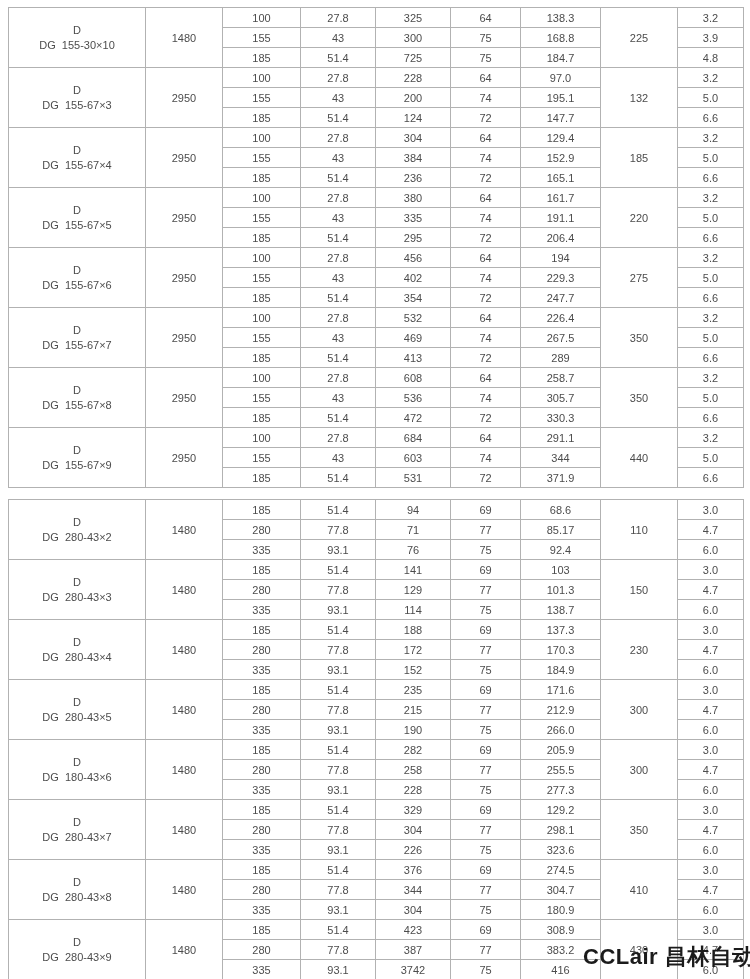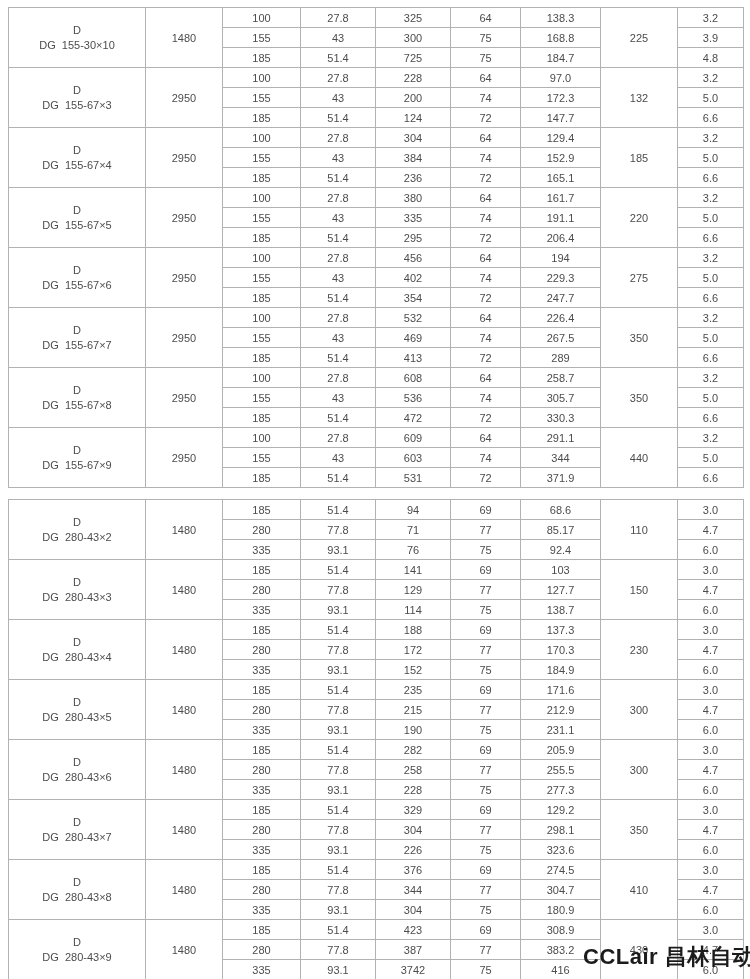--- a/index.html
+++ b/index.html
@@ -94,21 +94,21 @@
           <td>64</td>
           <td>97.0</td>
           <td rowspan="3">132</td>
           <td>3.2</td>
         </tr>
         <tr>
           <td>155</td>
           <td>43</td>
           <td>200</td>
           <td>74</td>
-          <td>172.3</td>
+          <td>195.1</td>
           <td>5.0</td>
         </tr>
         <tr>
           <td>185</td>
           <td>51.4</td>
           <td>124</td>
           <td>72</td>
           <td>147.7</td>
           <td>6.6</td>
         </tr>
@@ -263,21 +263,21 @@
           <td>6.6</td>
         </tr>
         <tr>
           <td rowspan="3">
             <div class="model-line">D</div>
             <div class="model-line">DG  155-67×9</div>
           </td>
           <td rowspan="3">2950</td>
           <td>100</td>
           <td>27.8</td>
-          <td>609</td>
+          <td>684</td>
           <td>64</td>
           <td>291.1</td>
           <td rowspan="3">440</td>
           <td>3.2</td>
         </tr>
         <tr>
           <td>155</td>
           <td>43</td>
           <td>603</td>
           <td>74</td>
@@ -350,21 +350,21 @@
           <td>69</td>
           <td>103</td>
           <td rowspan="3">150</td>
           <td>3.0</td>
         </tr>
         <tr>
           <td>280</td>
           <td>77.8</td>
           <td>129</td>
           <td>77</td>
-          <td>127.7</td>
+          <td>101.3</td>
           <td>4.7</td>
         </tr>
         <tr>
           <td>335</td>
           <td>93.1</td>
           <td>114</td>
           <td>75</td>
           <td>138.7</td>
           <td>6.0</td>
         </tr>
@@ -418,27 +418,27 @@
           <td>215</td>
           <td>77</td>
           <td>212.9</td>
           <td>4.7</td>
         </tr>
         <tr>
           <td>335</td>
           <td>93.1</td>
           <td>190</td>
           <td>75</td>
-          <td>231.1</td>
-          <td>6.0</td>
-        </tr>
-        <tr>
-          <td rowspan="3">
-            <div class="model-line">D</div>
-            <div class="model-line">DG  280-43×6</div>
+          <td>266.0</td>
+          <td>6.0</td>
+        </tr>
+        <tr>
+          <td rowspan="3">
+            <div class="model-line">D</div>
+            <div class="model-line">DG  180-43×6</div>
           </td>
           <td rowspan="3">1480</td>
           <td>185</td>
           <td>51.4</td>
           <td>282</td>
           <td>69</td>
           <td>205.9</td>
           <td rowspan="3">300</td>
           <td>3.0</td>
         </tr>

